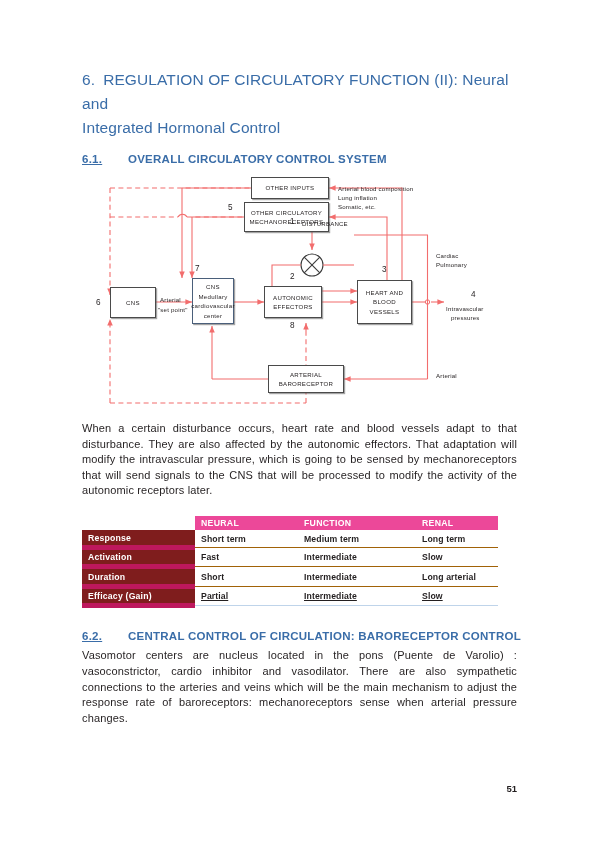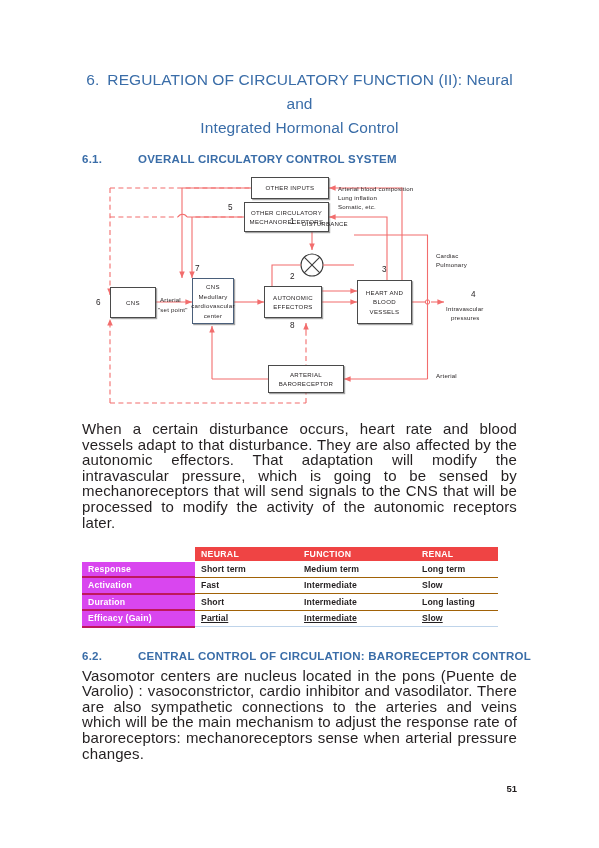--- a/index.html
+++ b/index.html
@@ -6,37 +6,37 @@
   body{font-family:"Liberation Sans", sans-serif;}
   .page{
     position:relative;width:599px;height:848px;background:#ffffff;
     margin:0 auto;overflow:hidden;
   }
   .content{position:absolute;left:82px;top:0;width:435px;}
 
   
   .doc-title{
     color:#3A6DA8;font-size:15.5px;font-weight:400;line-height:24px;
-    text-align:center;letter-spacing:.1px;
+    letter-spacing:.1px;
     margin:0;padding-top:68px;
   }
   .doc-title .num{margin-right:8px;}
   .h2{
     color:#3A6DA8;font-size:11.5px;letter-spacing:.25px;
     margin:0;padding-top:13px;white-space:nowrap;
   }
-  .h2 .lbl{display:inline-block;width:56px;}
+  .h2 .lbl{display:inline-block;width:46px;text-decoration:underline;}
   .h3{
     color:#3A6DA8;font-size:11px;letter-spacing:.2px;margin:0;
   }
   .h3 .lbl{display:inline-block;width:46px;}
 
   
   p.body{
-    color:#231f20;font-size:15px;line-height:15.6px;
+    color:#231f20;font-size:11px;line-height:15.6px;
     text-align:justify;margin:0;letter-spacing:.15px;
   }
 
   
   .diagram{position:relative;width:435px;height:238px;margin-top:6px;}
   .diagram svg{position:absolute;left:0;top:0;}
   .dbox{
     position:absolute;border:1.2px solid #4a4a4a;background:#fff;
     box-sizing:border-box;display:flex;align-items:center;justify-content:center;
     text-align:center;color:#231f20;letter-spacing:.3px;
@@ -55,26 +55,26 @@
   
   .tbl-wrap{margin-top:17px;}
   table.data{border-collapse:collapse;width:416px;margin-left:0;
     table-layout:fixed;font-size:8.7px;}
   table.data td,table.data th{padding:0;}
   .c0{width:113px;}
   .c1{width:103px;}
   .c2{width:118px;}
   .c3{width:82px;}
   .hdr-blank{background:#ffffff;height:14px;}
-  .hdr{background:#ef4444;color:#ffffff;font-weight:bold;height:14px;
+  .hdr{background:#ec4899;color:#ffffff;font-weight:bold;height:14px;
        text-align:left;padding-left:6px !important;letter-spacing:.3px;
        border-bottom:1px solid #ffffff;}
-  .rowhdr{background:#d946ef;color:#ffffff;font-weight:bold;height:14.5px;
+  .rowhdr{background:#7f1d1d;color:#ffffff;font-weight:bold;height:14.5px;
        padding-left:6px !important;letter-spacing:.2px;
-       border-bottom:2px solid #be185d;}
+       border-bottom:5px solid #be185d;}
   .cell{color:#231f20;font-weight:bold;height:14.5px;padding-left:6px !important;
        border-bottom:1px solid #a16207;letter-spacing:.1px;}
   .cell.last{border-bottom:1px solid #BFD4EA;text-decoration:underline;}
 
   .pageno{
     position:absolute;right:82px;top:783px;color:#231f20;
     font-size:9.5px;font-weight:bold;
   }
 </style>
 </head>
@@ -264,21 +264,21 @@
           <tr>
             <td class="rowhdr">Activation</td>
             <td class="cell">Fast</td>
             <td class="cell">Intermediate</td>
             <td class="cell">Slow</td>
           </tr>
           <tr>
             <td class="rowhdr">Duration</td>
             <td class="cell">Short</td>
             <td class="cell">Intermediate</td>
-            <td class="cell">Long lasting</td>
+            <td class="cell">Long arterial</td>
           </tr>
           <tr>
             <td class="rowhdr">Efficacy (Gain)</td>
             <td class="cell last">Partial</td>
             <td class="cell last">Intermediate</td>
             <td class="cell last">Slow</td>
           </tr>
         </tbody>
       </table>
     </div>

